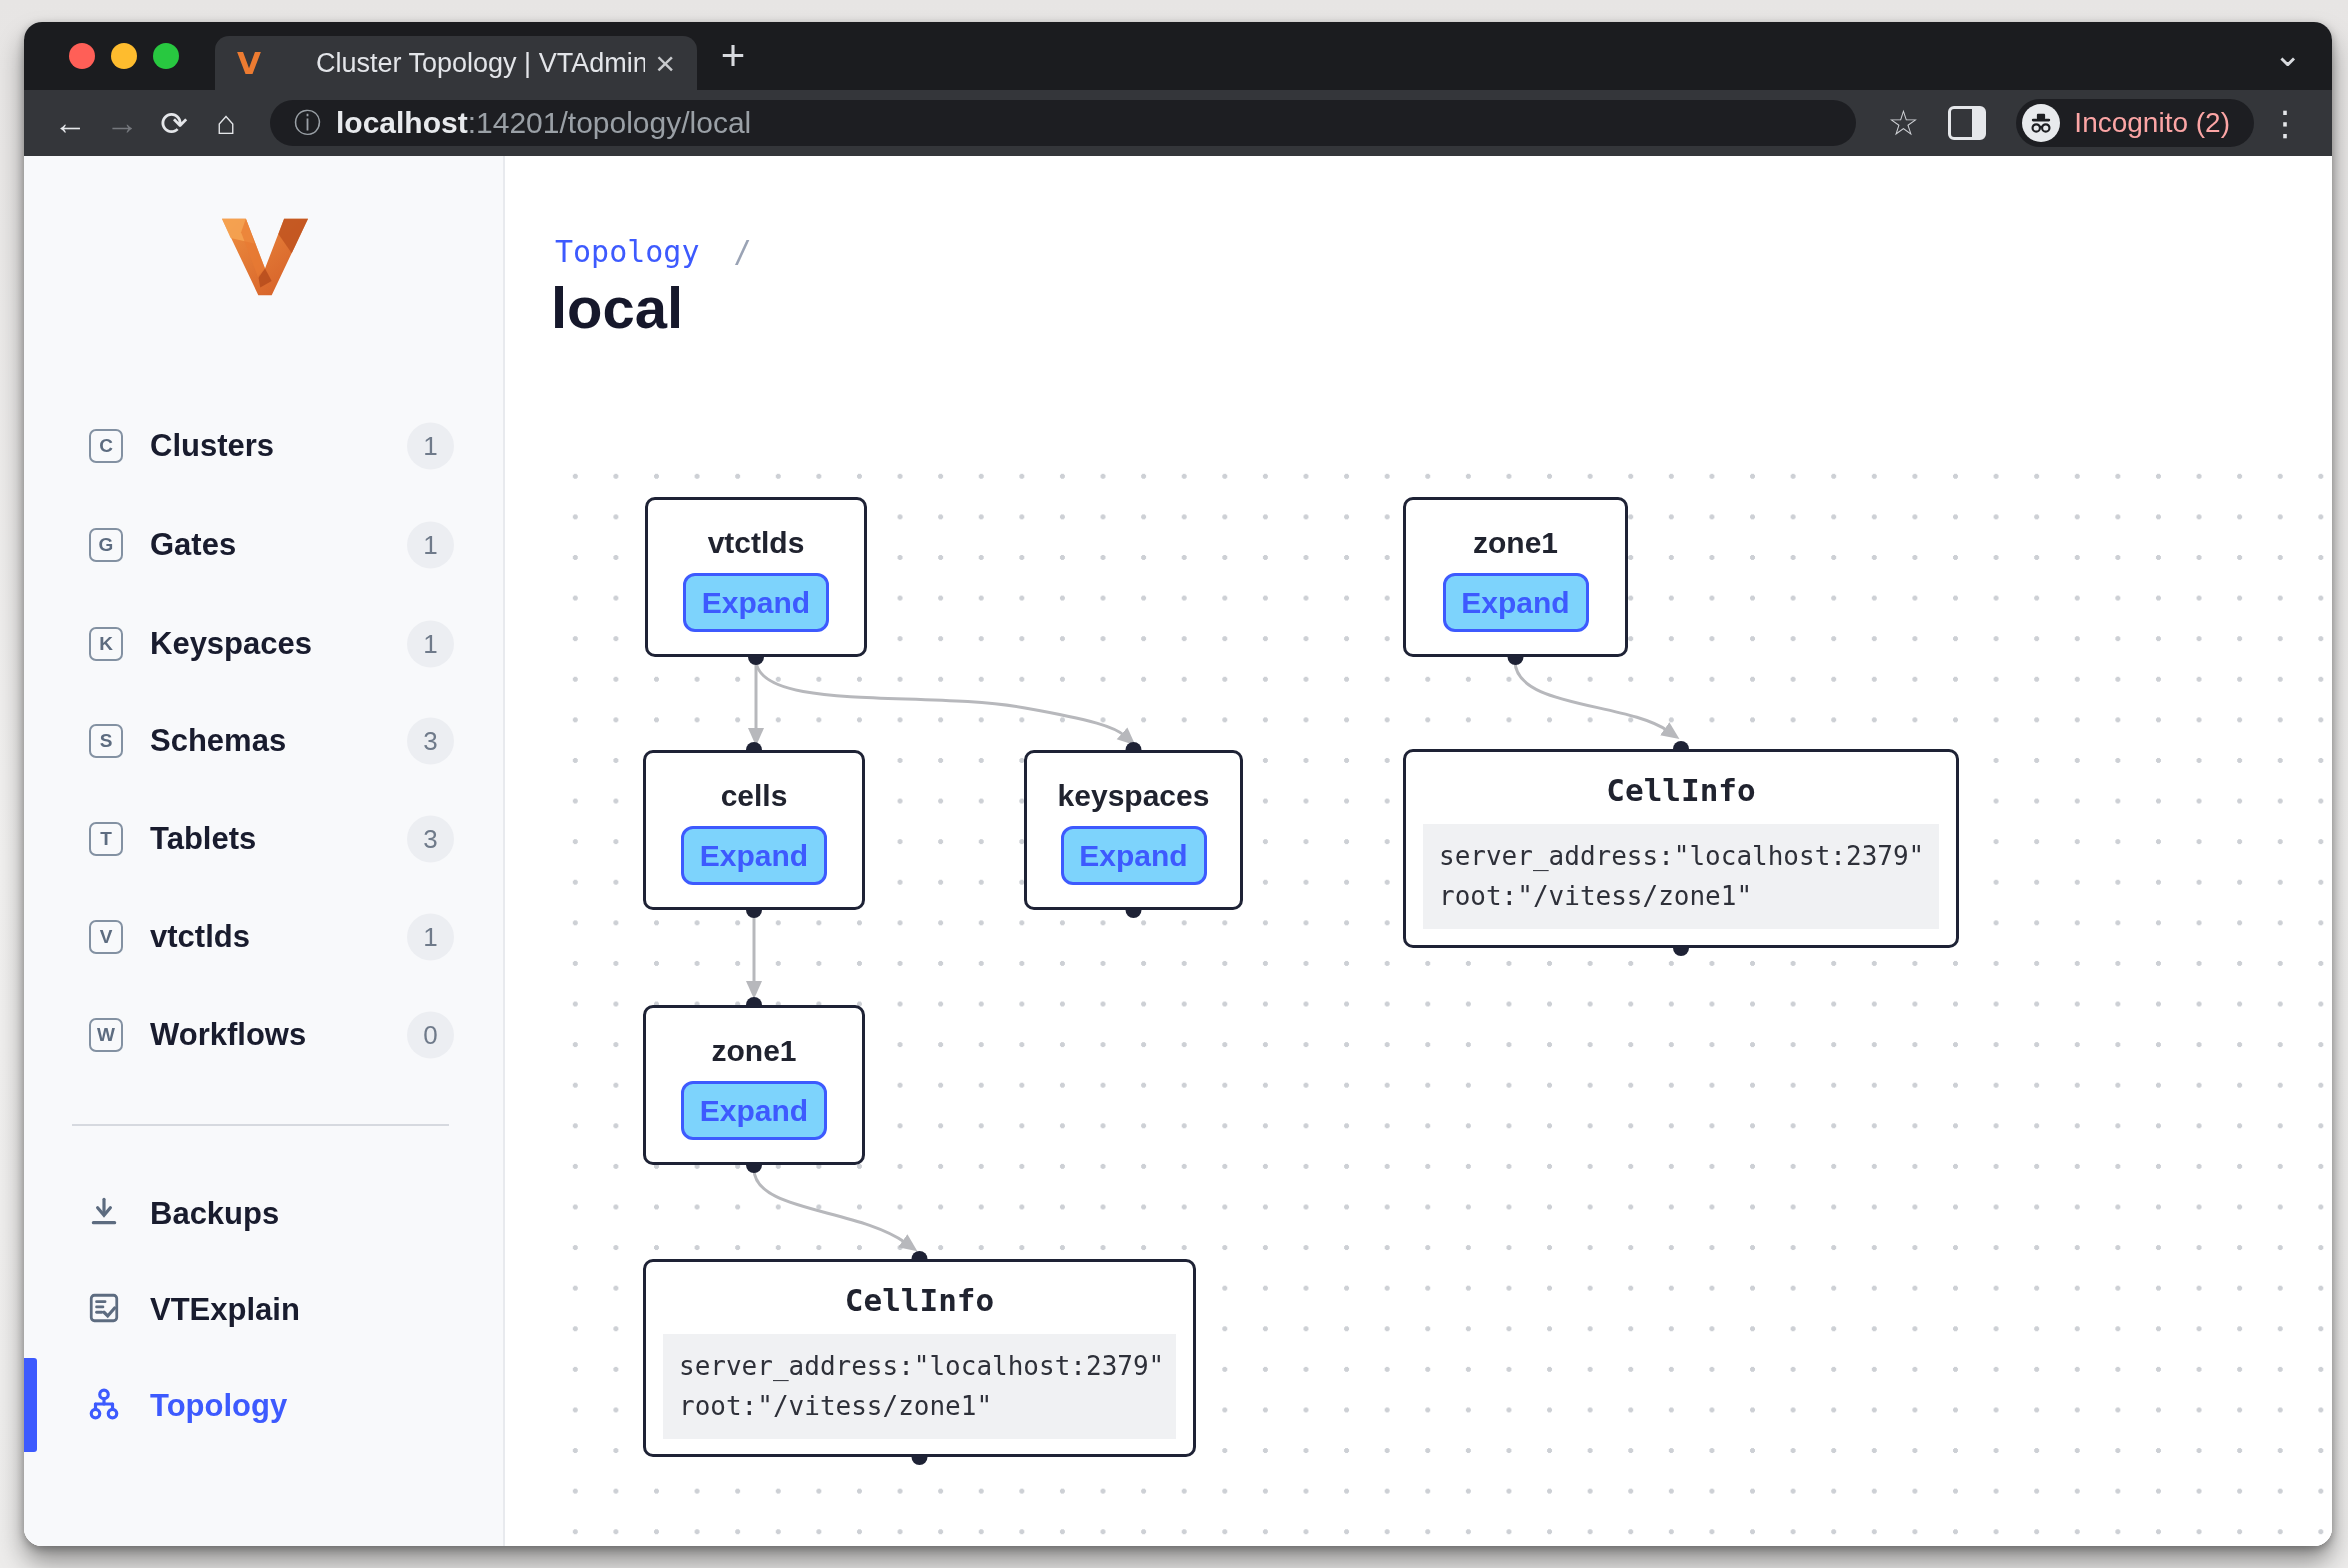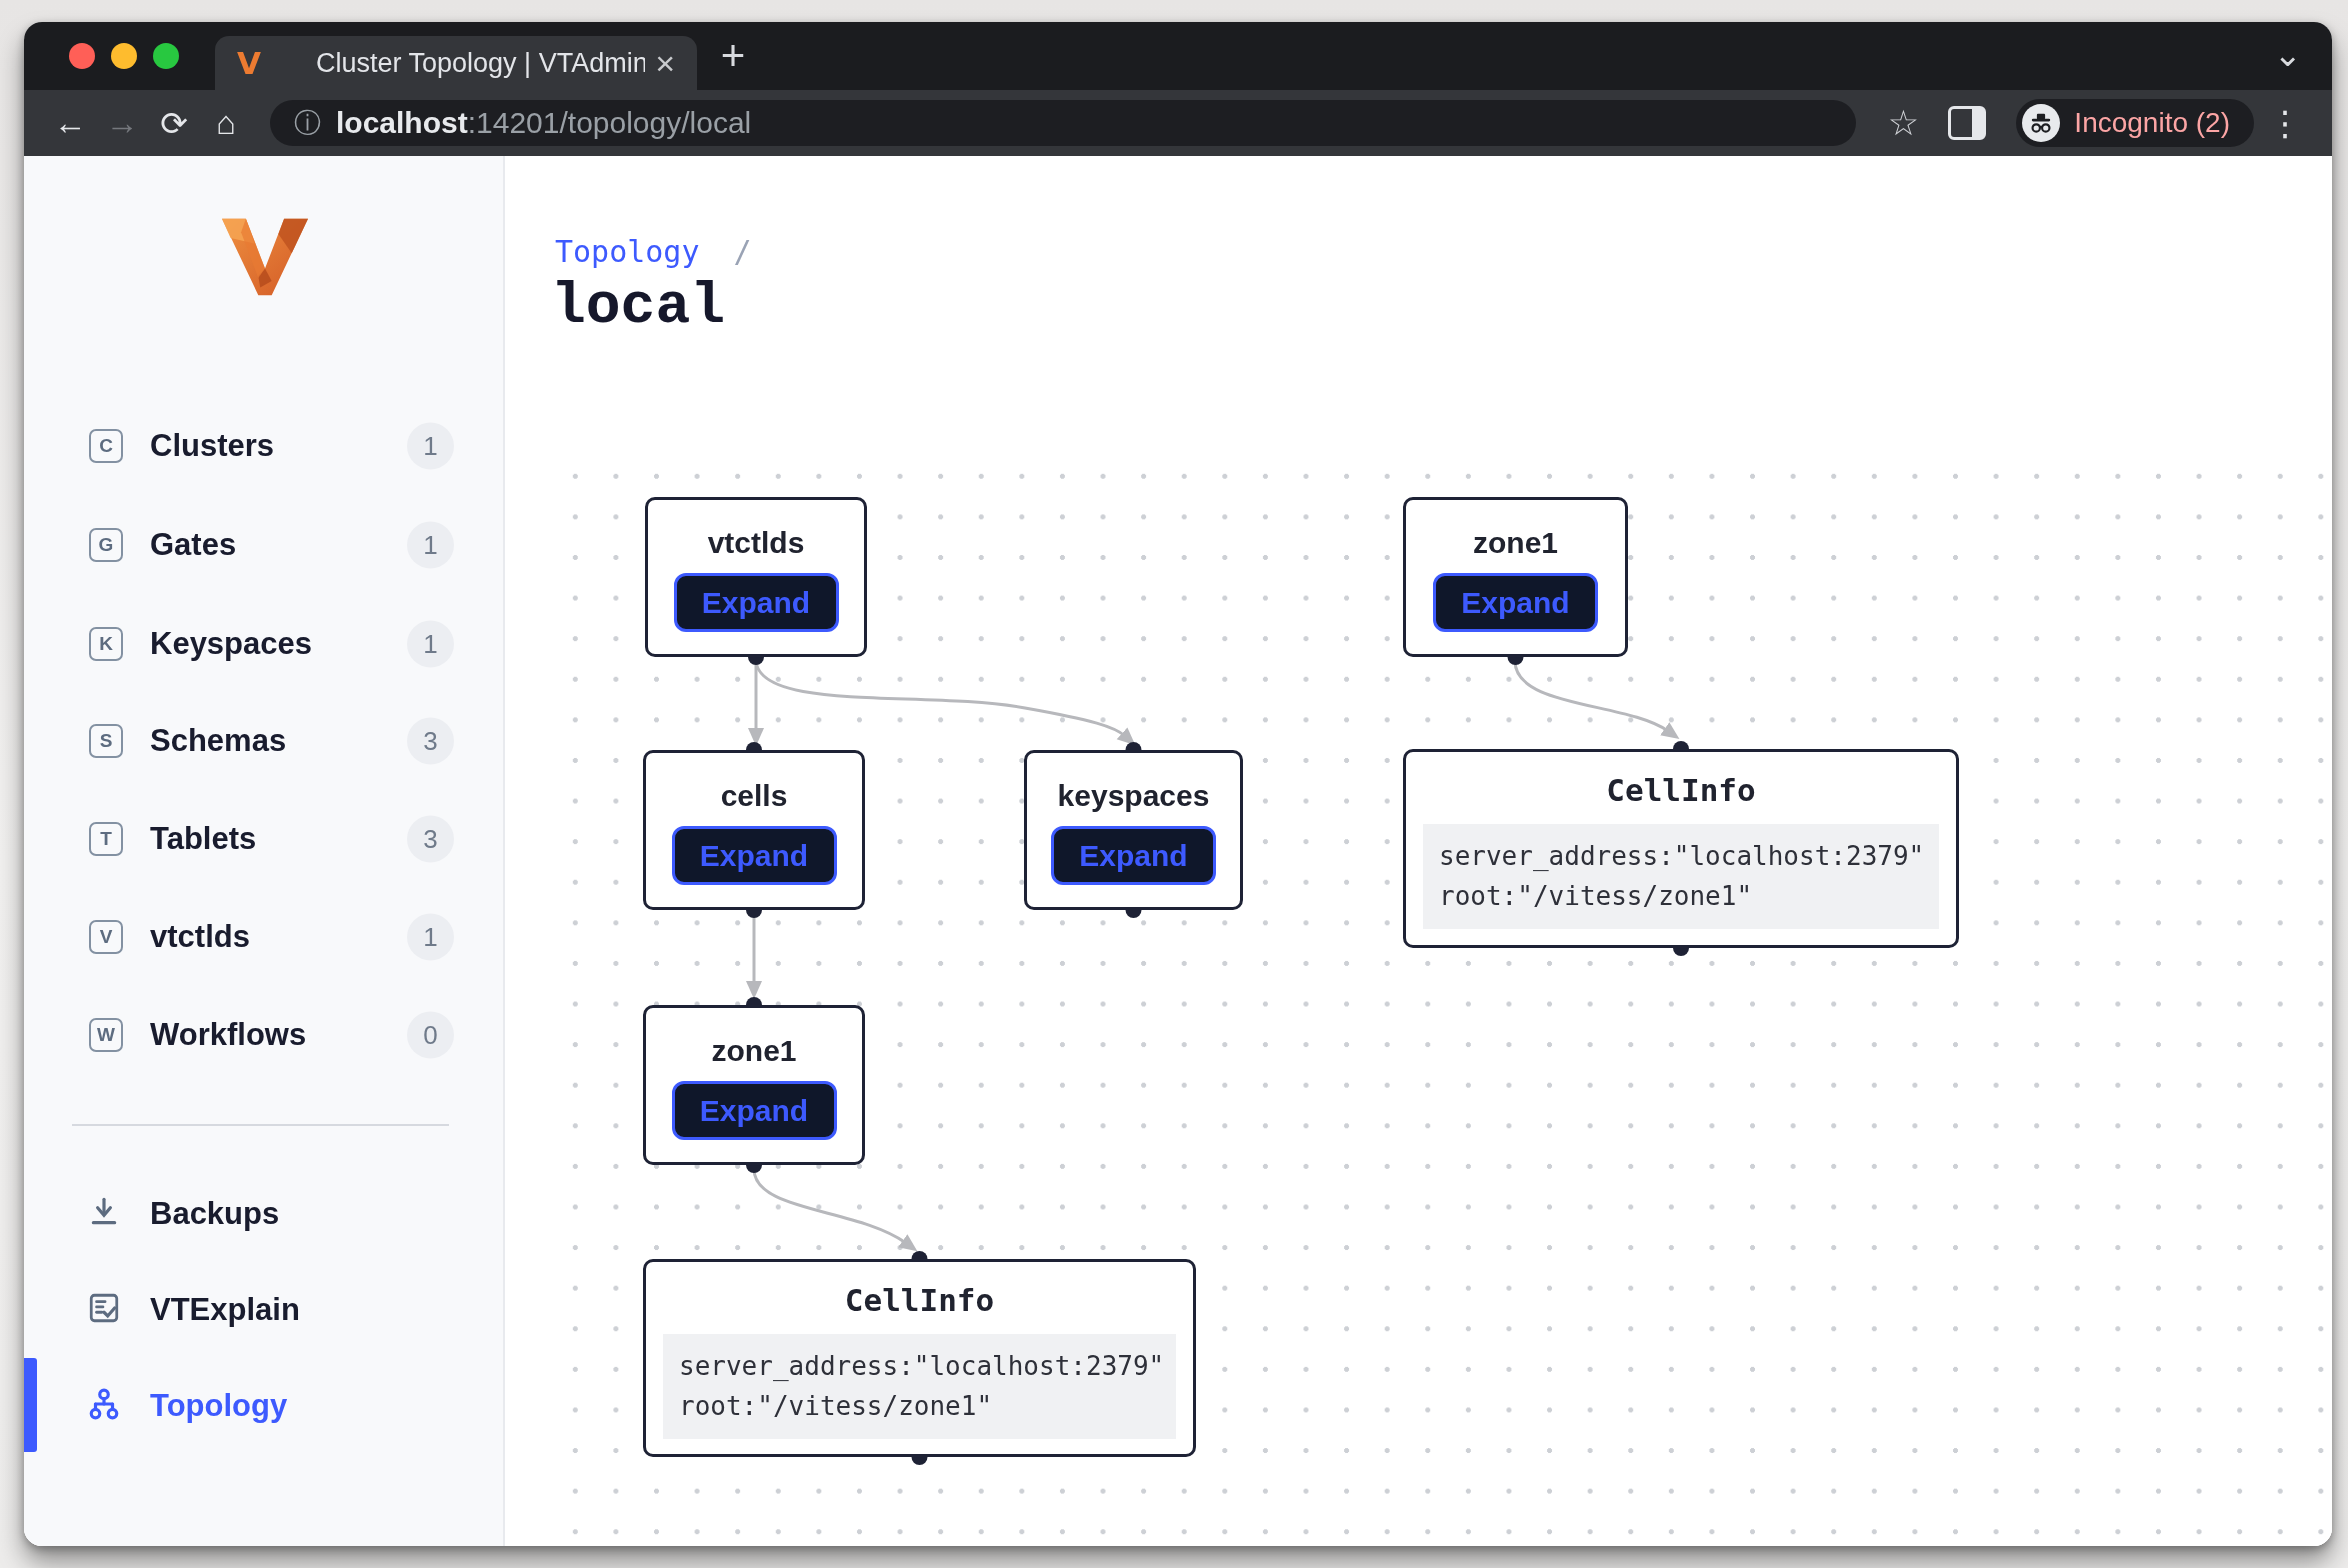--- a/index.html
+++ b/index.html
@@ -56,33 +56,33 @@
   .divider{position:absolute;left:48px;right:54px;top:968px;height:2px;background:#d6d9df;}
   .sec-ic{position:absolute;left:63px;top:50%;transform:translateY(-50%);}
   .sec-row .nlabel{left:126px;}
   .sec-row.active .nlabel{color:#3d5afe;}
   .active-bar{position:absolute;left:0;top:1202px;width:13px;height:94px;background:#3d5afe;border-radius:0 3px 3px 0;}
 
   .main{position:relative;flex:1;background:#fff;overflow:hidden;}
   .breadcrumb{position:absolute;left:50px;top:78px;font-family:"DejaVu Sans Mono",monospace;font-size:30px;text-align:right;}
   .crumb-link{color:#3d5afe;}
   .crumb-sep{color:#9aa3b5;margin-left:16px;}
-  .page-title{position:absolute;left:46px;top:118px;font-family:Liberation Mono, monospace;
+  .page-title{position:absolute;left:46px;top:118px;font-family:Liberation Sans, sans-serif;
     font-size:58px;font-weight:bold;color:#16182b;}
   .canvas{position:absolute;left:38px;top:292px;width:1781px;height:1092px;
     background-image:radial-gradient(circle,#cdd0d5 2.3px,transparent 2.8px);
     background-size:40.6px 40.6px;background-position:12px 8px;}
   .edges{position:absolute;left:0;top:0;pointer-events:none;}
 
   .node{position:absolute;background:#fff;border:3px solid #1e2235;border-radius:10px;
     text-align:center;box-sizing:border-box;}
   .node-title{font-size:30px;font-weight:bold;color:#20232f;margin-top:26px;}
-  .expand-btn{display:inline-block;margin-top:13px;width:165px;height:59px;line-height:53px;
+  .expand-btn{display:inline-block;margin-top:13px;width:146px;height:59px;line-height:53px;
     border:3px solid #3d5afe;border-radius:12px;color:#3d5afe;font-weight:bold;font-size:30px;
-    background:#0f172a;box-sizing:border-box;}
+    background:#7dd3fc;box-sizing:border-box;}
   .cellinfo .node-title{font-family:"DejaVu Sans Mono",monospace;font-size:31px;margin-top:20px;}
   .codebox{margin:16px 17px 0;background:#f0f1f3;text-align:left;padding:12px 16px;
     font-family:"DejaVu Sans Mono",monospace;font-size:26px;line-height:1.55;color:#2e3039;white-space:nowrap;overflow:hidden;}
 </style>
 </head>
 <body>
 
 <div class="stage">
   <div class="window">
 

